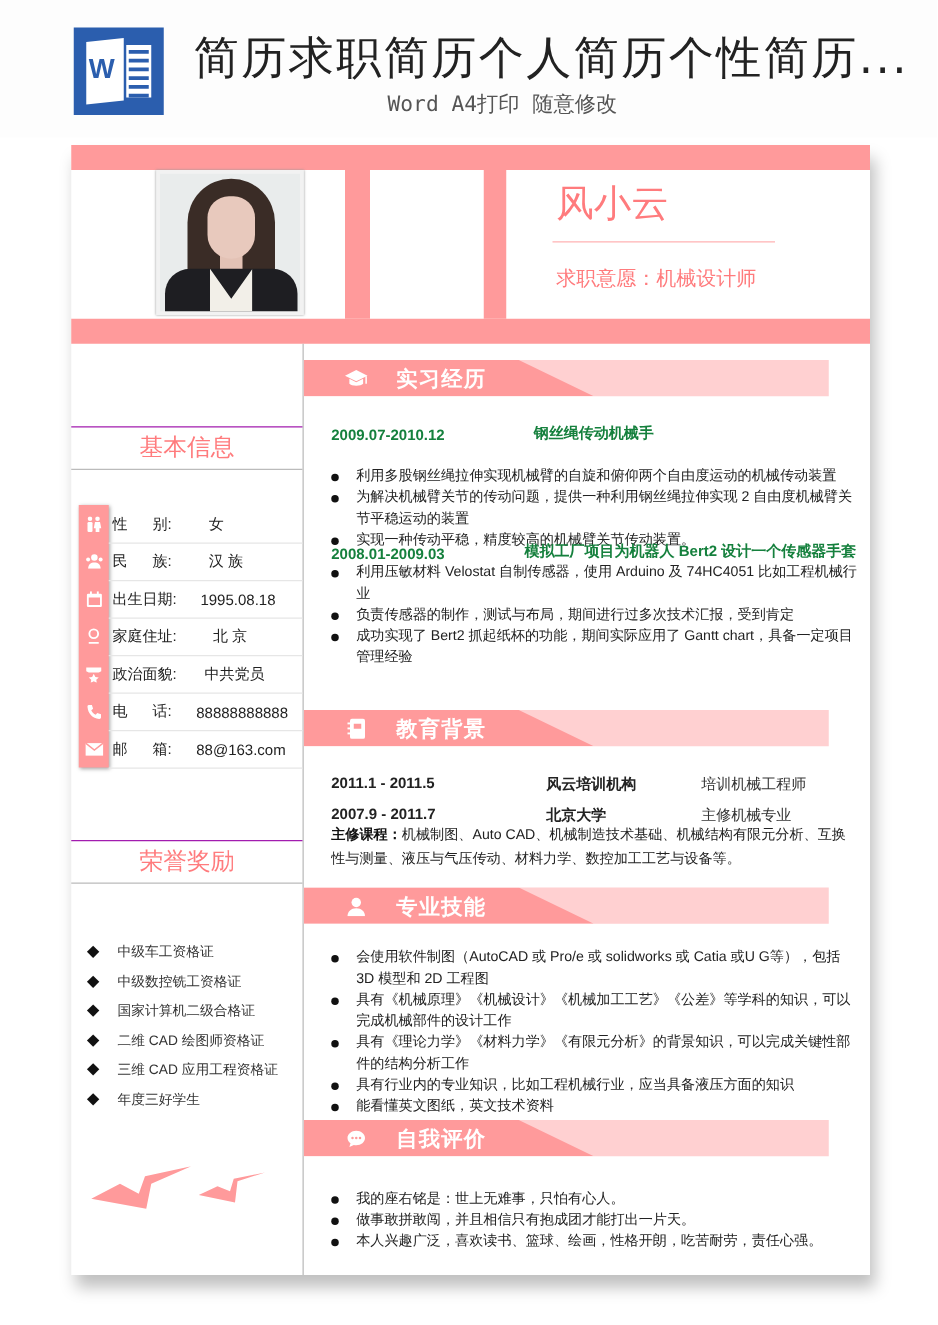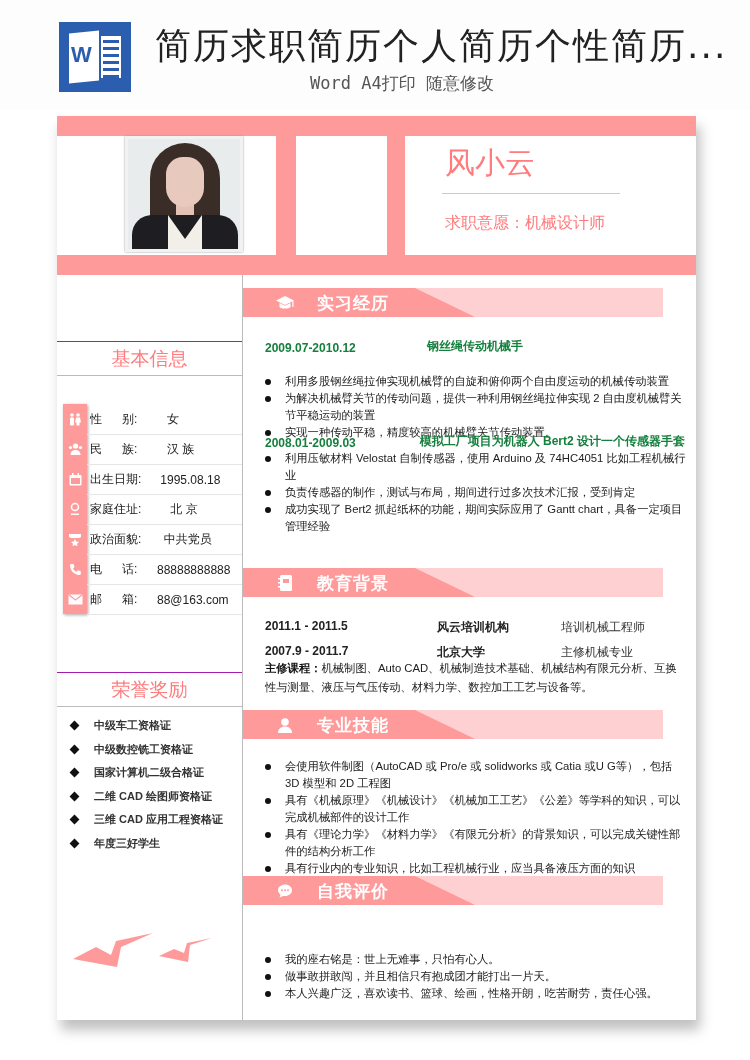--- a/index.html
+++ b/index.html
@@ -38,21 +38,21 @@
 
   
   .left-divider { position: absolute; left: 185px; top: 159px; width: 1px; height: 745px; background: #bbbbbb; }
   .side-title { position: absolute; left: 0; width: 185px; height: 35px; border-top: 1px solid #a21caf; border-bottom: 1px solid #bbb; text-align: center; font-size: 19px; color: #ff7b7d; line-height: 33px; }
   .icon-strip { position: absolute; left: 6px; top: 288px; width: 24px; height: 210px; background: #ff9a9b; box-shadow: 1px 1px 3px rgba(0,0,0,0.35); }
   .icon-strip .ic { height: 30px; display: flex; align-items: center; justify-content: center; color: #fff; font-size: 12px; }
   .info-row { position: absolute; left: 30px; width: 155px; height: 30px; border-bottom: 1px solid #e6e6e6; font-size: 12px; color: #222; display: flex; align-items: center; }
   .info-row .lbl { width: 64px; padding-left: 3px; white-space: pre; }
   .info-row .val { padding-left: 6px; white-space: pre; }
 
-  .honor-list { position: absolute; left: 8px; top: 598px; width: 175px; list-style: none; font-weight: bold; }
+  .honor-list { position: absolute; left: 8px; top: 634px; width: 175px; list-style: none; }
   .honor-list li { height: 23.5px; font-size: 11px; color: #333; display: flex; align-items: center; }
   .honor-list li .dia { width: 7px; height: 7px; background: #111; transform: rotate(45deg); margin: 0 16px 0 6px; }
 
   .birds { position: absolute; left: 14px; top: 817px; width: 150px; height: 40px; }
 
   
   .sec-head { position: absolute; left: 186px; width: 420px; height: 29px; background: #ffd0d1; }
   .sec-head .dark { position: absolute; left: 0; top: 0; width: 232px; height: 29px; background: #ff9a9b; clip-path: polygon(0 0, 172px 0, 232px 29px, 0 29px); }
   .sec-head .icon { position: absolute; left: 32px; top: 5px; width: 20px; height: 19px; color: #fff; display: flex; align-items: center; justify-content: center; }
   .sec-head .title { position: absolute; left: 74px; top: 4px; font-size: 17px; font-weight: bold; color: #fff; letter-spacing: 1px; }
@@ -297,21 +297,21 @@
     <span class="title">专业技能</span>
   </div>
   <ul class="bullets" style="top:642px;">
     <li>会使用软件制图（AutoCAD 或 Pro/e 或 solidworks 或 Catia 或U G等），包括 3D 模型和 2D 工程图</li>
     <li>具有《机械原理》《机械设计》《机械加工工艺》《公差》等学科的知识，可以完成机械部件的设计工作</li>
     <li>具有《理论力学》《材料力学》《有限元分析》的背景知识，可以完成关键性部件的结构分析工作</li>
     <li>具有行业内的专业知识，比如工程机械行业，应当具备液压方面的知识</li>
     <li>能看懂英文图纸，英文技术资料</li>
   </ul>
 
-  <div class="sec-head" style="top:760px;">
+  <div class="sec-head" style="top:780px;">
     <div class="dark"></div>
     <span class="icon">
       <svg width="16" height="16" viewBox="0 0 16 16">
           <path d="M8 1.5c3.9 0 7 2.6 7 5.8s-3.1 5.8-7 5.8c-.7 0-1.3-.1-1.9-.2L2.5 14.5l.9-3C2 10.4 1 9 1 7.3 1 4.1 4.1 1.5 8 1.5z" fill="#fff"></path>
           <circle cx="5" cy="7.3" r="1" fill="#ff9a9b"></circle>
           <circle cx="8" cy="7.3" r="1" fill="#ff9a9b"></circle>
           <circle cx="11" cy="7.3" r="1" fill="#ff9a9b"></circle>
         </svg>
     </span>
     <span class="title">自我评价</span>

